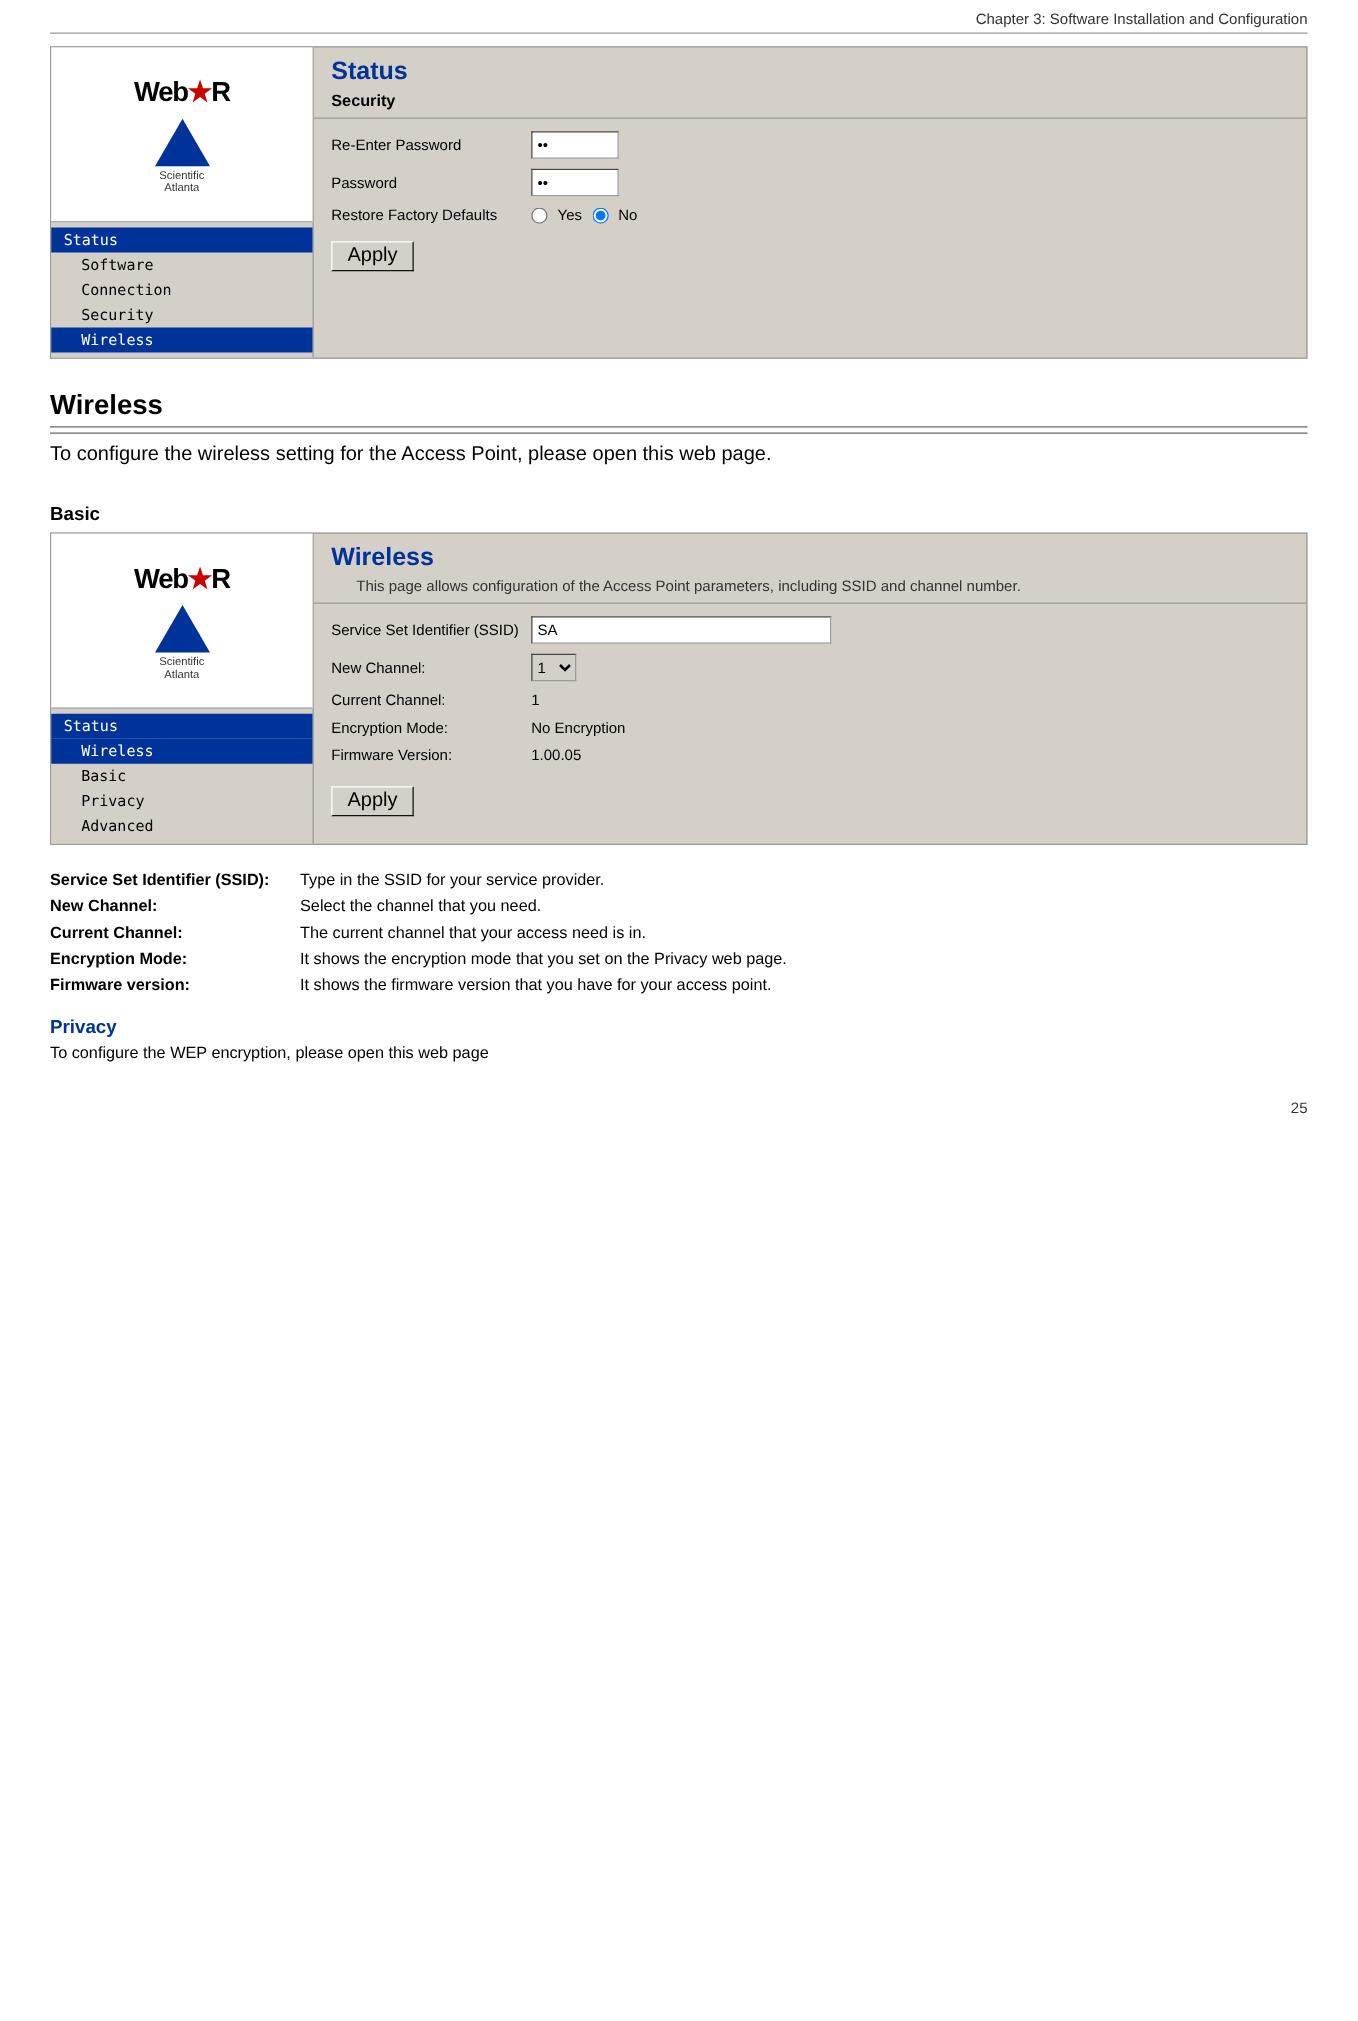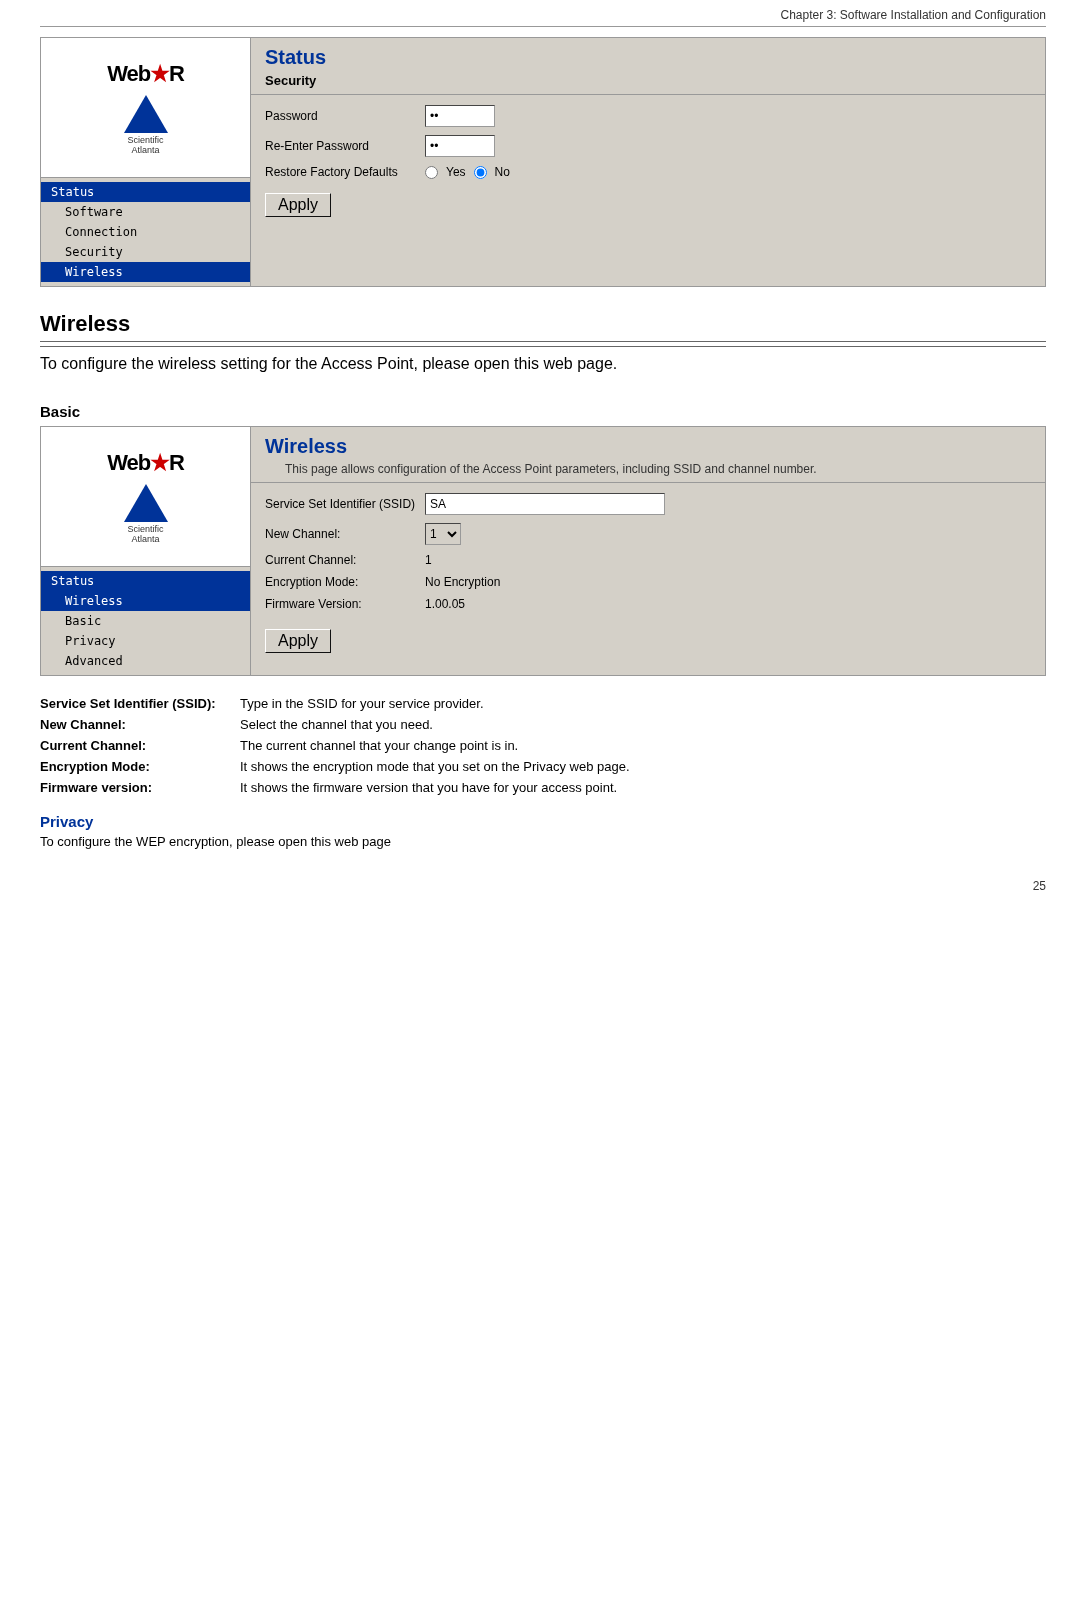--- a/index.html
+++ b/index.html
@@ -278,25 +278,25 @@
       </ul>
     </div>
 
     <div class="router-content">
       <div class="content-header">
         <div class="content-title">Status</div>
         <div class="content-subtitle">Security</div>
       </div>
       <div class="content-body">
         <div class="form-row">
+          <span class="form-label">Re-Enter Password</span>
+          <input type="password" class="form-input" value="**" style="">
+        </div>
+        <div class="form-row">
           <span class="form-label">Password</span>
-          <input type="password" class="form-input" value="**" style="">
-        </div>
-        <div class="form-row">
-          <span class="form-label">Re-Enter Password</span>
           <input type="password" class="form-input" value="**" style="">
         </div>
         <div class="form-row">
           <span class="form-label">Restore Factory Defaults</span>
           <div class="radio-group">
             <input type="radio" name="restore" value="yes" style="">
             <span>Yes</span>
             <input type="radio" name="restore" value="no" checked="" style="">
             <span>No</span>
           </div>
@@ -389,21 +389,21 @@
   <div class="desc-item">
     <span class="desc-term">Service Set Identifier (SSID):</span>
     <span class="desc-def">Type in the SSID for your service provider.</span>
   </div>
   <div class="desc-item">
     <span class="desc-term">New Channel:</span>
     <span class="desc-def">Select the channel that you need.</span>
   </div>
   <div class="desc-item">
     <span class="desc-term">Current Channel:</span>
-    <span class="desc-def">The current channel that your change point is in.</span>
+    <span class="desc-def">The current channel that your access need is in.</span>
   </div>
   <div class="desc-item">
     <span class="desc-term">Encryption Mode:</span>
     <span class="desc-def">It shows the encryption mode that you set on the Privacy web page.</span>
   </div>
   <div class="desc-item">
     <span class="desc-term">Firmware version:</span>
     <span class="desc-def">It shows the firmware version that you have for your access point.</span>
   </div>
 </div>

